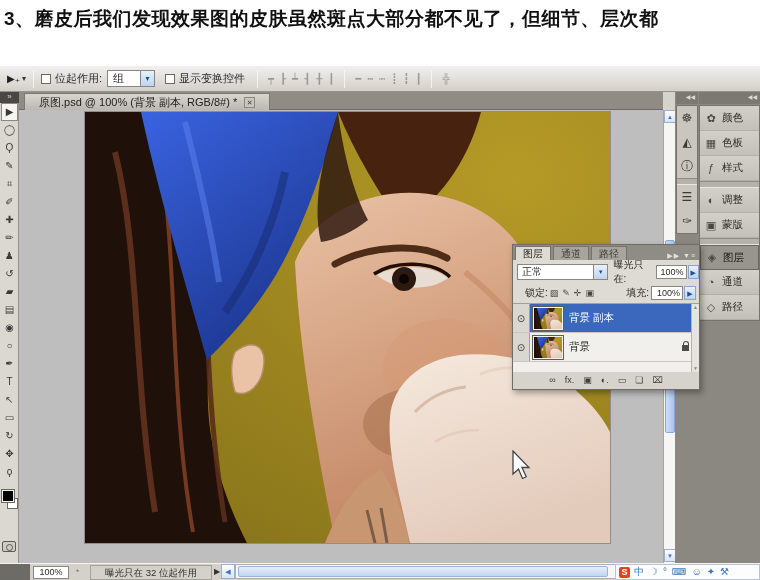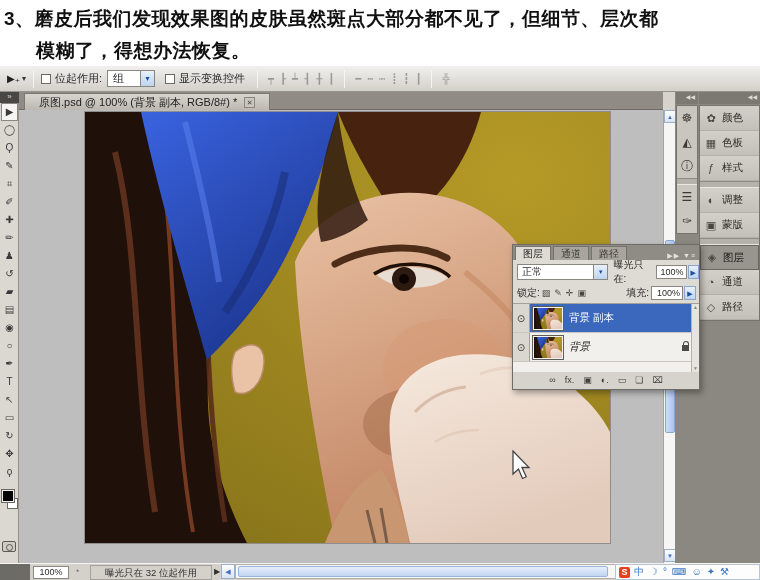--- a/index.html
+++ b/index.html
@@ -84,32 +84,32 @@
   .ltabs{position:absolute;left:0;top:0;width:100%;height:15px;background:#8f8c85;display:flex;align-items:flex-end;}
   .ltab{height:14px;padding:0 7px;font-size:10px;line-height:14px;color:#3b3a37;background:#a9a59e;border:1px solid #75726c;border-bottom:none;margin-left:2px;}
   .ltab.active{background:#dedbd5;color:#1c1b19;}
   .lhdrbtns{margin-left:auto;margin-right:3px;font-size:7px;color:#e4e2de;letter-spacing:1px;}
   .lrow1{position:absolute;left:0;top:17px;width:100%;height:20px;display:flex;align-items:center;font-size:10px;color:#2c2b29;}
   .bmselect{width:96px;height:16px;background:#fff;border:1px solid #8a8780;margin-left:4px;display:flex;align-items:center;justify-content:space-between;padding-left:4px;font-size:10px;}
   .bmselect .ddbtn{width:14px;height:14px;background:linear-gradient(#e8f1fb,#bcd4ee);border-left:1px solid #8a8780;color:#1d4e9e;font-size:7px;text-align:center;line-height:14px;}
   .opq{margin-left:5px;font-size:10px;}
   .vfield{width:32px;height:14px;background:#fff;border:1px solid #8a8780;font-size:9px;text-align:right;padding-right:2px;line-height:12px;margin-left:2px;}
   .sliderbtn{width:12px;height:14px;background:linear-gradient(#e8f1fb,#bcd4ee);border:1px solid #8aa6cf;color:#1d4e9e;font-size:7px;text-align:center;line-height:13px;margin-left:1px;}
-  .lrow2{position:absolute;left:0;top:39px;width:100%;height:18px;display:flex;align-items:center;font-size:10px;color:#2c2b29;padding-left:4px;}
+  .lrow2{position:absolute;left:0;top:39px;width:100%;height:18px;display:flex;align-items:center;font-size:10px;color:#2c2b29;padding-left:12px;}
   .lockico{font-size:9px;color:#4a4843;margin:0 2px;}
   .filllbl{margin-left:auto;}
   .llist{position:absolute;left:0;top:58px;width:100%;height:70px;background:#f2f0ec;border-top:1px solid #a3a099;border-bottom:1px solid #a3a099;overflow:hidden;}
   .layer-row{position:relative;height:29px;display:flex;align-items:center;border-bottom:1px solid #c9c6c0;background:#f2f0ec;}
   .layer-row.sel{background:#3b67bd;}
   .eyecell{width:17px;height:100%;background:#dad7d1;border-right:1px solid #a3a099;text-align:center;font-size:10px;line-height:29px;color:#3b3a37;}
   .thumb{width:30px;height:23px;margin-left:3px;border:1px solid #f3f2f0;outline:1px solid #5e5c57;background:#777;}
   .thumb svg{display:block;width:100%;height:100%;}
   .lname{margin-left:6px;font-size:10.5px;color:#26251f;}
   .layer-row.sel .lname{color:#fff;}
-  .lname.ital{font-style:italic;}
+  .lname.ital{}
   .mini-lock{position:absolute;right:10px;top:12px;width:7px;height:6px;background:#4d4b47;}
   .mini-lock:before{content:"";position:absolute;left:1px;top:-4px;width:4px;height:4px;border:1px solid #4d4b47;border-bottom:none;border-radius:3px 3px 0 0;}
   .lscroll{position:absolute;right:0;top:0;width:8px;height:100%;background:#e6e4df;border-left:1px solid #b5b2ab;font-size:5px;color:#8a8780;text-align:center;}
   .lscroll .dn{position:absolute;bottom:1px;left:1px;}
   .lbottom{position:absolute;left:0;bottom:0;width:100%;height:17px;background:#d6d3cd;display:flex;align-items:center;justify-content:center;gap:9px;}
   .bico{font-size:9px;color:#3f3d39;line-height:15px;}
 
   
   .cursor{position:absolute;left:512px;top:450px;width:20px;height:32px;z-index:9;}
 </style>
@@ -164,21 +164,20 @@
       <path d="M395,262 C415,254 438,254 459,262" stroke="#e8d3c4" stroke-width="3" fill="none"></path>
       <path d="M350,330 C362,322 378,318 394,318" stroke="#e2c9b8" stroke-width="2.5" fill="none" opacity="0.8"></path>
     </symbol>
   </defs>
 </svg>
 
 <div class="screen">
 
   <div class="caption">
     <div class="cap1">3、磨皮后我们发现效果图的皮肤虽然斑点大部分都不见了，但细节、层次都</div>
-    <div class="cap2">模糊了，得想办法恢复。</div>
   </div>
 
   <div class="app"></div>
 
   <div class="optbar">
     <span class="mv">▶₊</span>
     <span class="mvdd">▾</span>
     <span class="vsep"></span>
     <span class="cb"></span>
     <span class="lbl">位起作用:</span>

